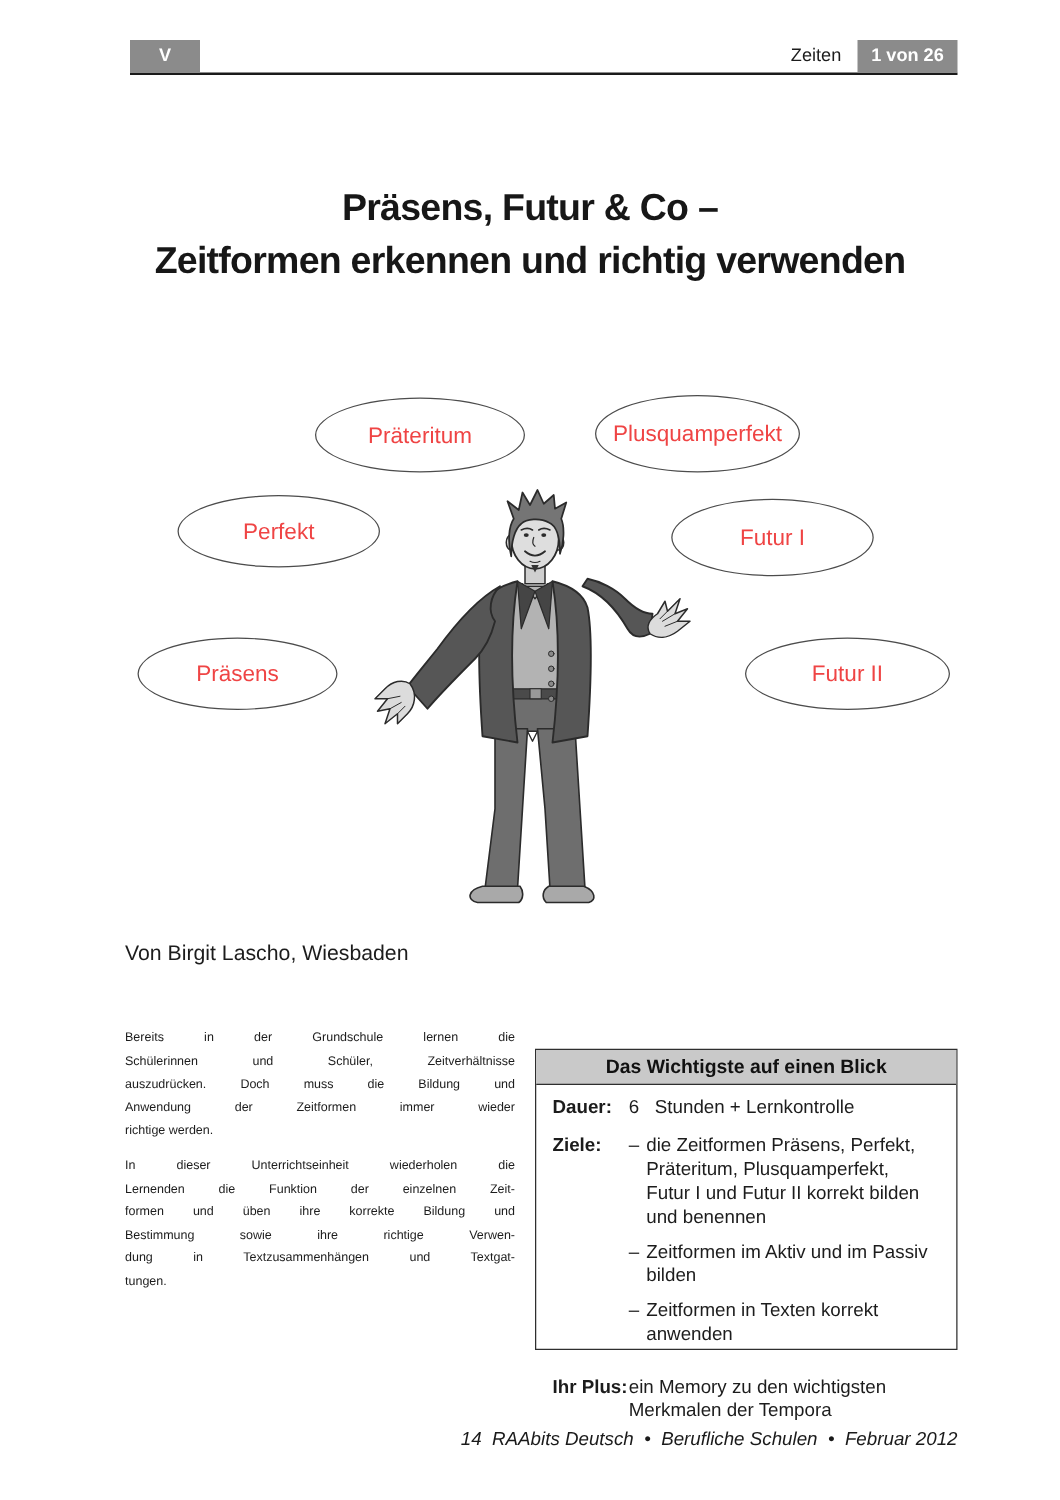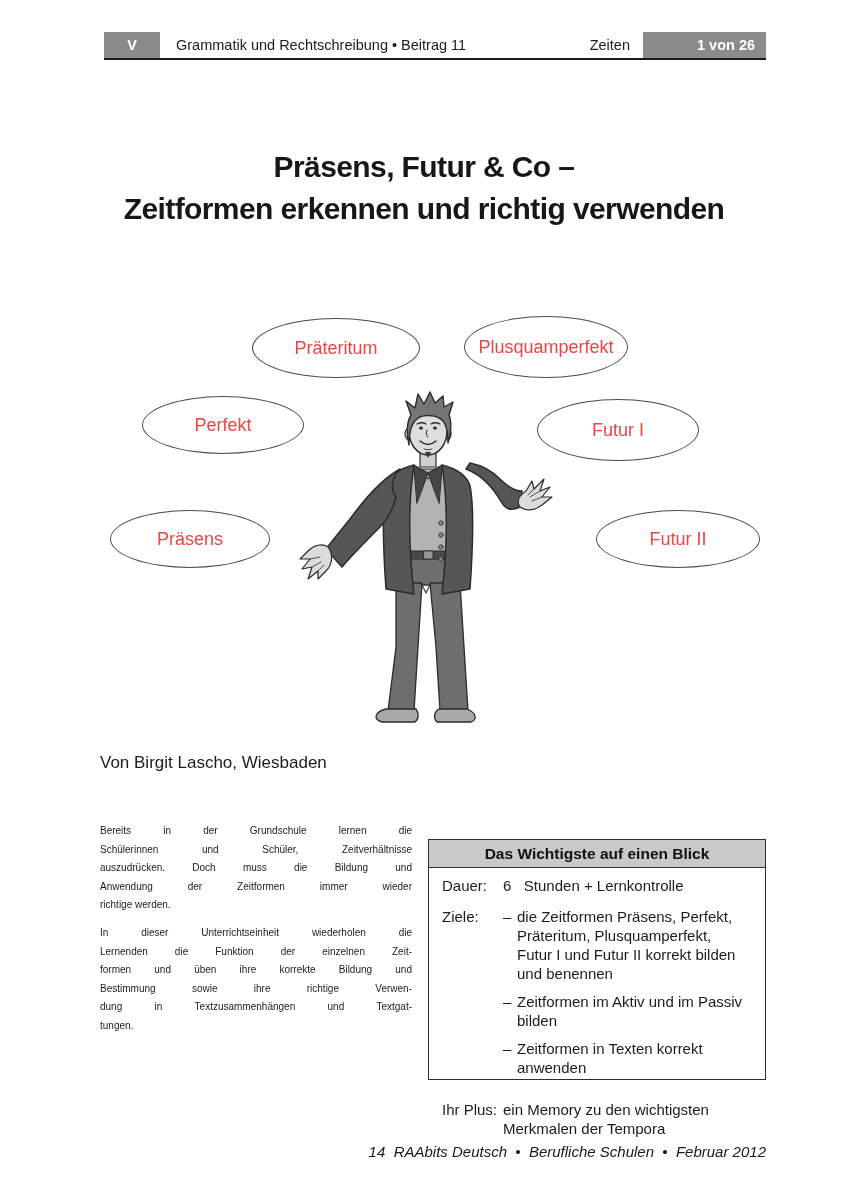--- a/index.html
+++ b/index.html
@@ -12,39 +12,39 @@
   .header{
     position:absolute;left:104px;top:32px;width:662px;height:26px;
     border-bottom:2px solid #1a1a1a;display:flex;align-items:center;
     font-size:14.5px;
   }
   .hdr-box{
     background:#8b8b8b;color:#ffffff;font-weight:bold;height:26px;
     display:flex;align-items:center;justify-content:center;flex:none;
   }
   .v-box{width:56px;}
-  .pages-box{width:80px;padding-left:43px;}
+  .pages-box{width:80px;}
   .hdr-title{margin-left:16px;white-space:nowrap;}
   .hdr-topic{margin-left:auto;margin-right:13px;white-space:nowrap;}
 
   
   .main-title{
     position:absolute;left:40px;right:40px;top:146px;text-align:center;
     font-size:30px;font-weight:bold;line-height:42px;letter-spacing:-0.6px;
     color:#171717;
   }
 
   
   .bubble{
     position:absolute;border:1.4px solid #4c4c4c;border-radius:50%;
     display:flex;align-items:center;justify-content:center;
     font-size:18px;background:#ffffff;box-sizing:border-box;color:#ef4444;
   }
   .b0{left:252px;top:318px;width:168px;height:60px;}
-  .b1{left:464px;top:316px;width:164px;height:62px;}
+  .b1{left:476px;top:316px;width:164px;height:62px;}
   .b2{left:142px;top:396px;width:162px;height:58px;}
   .b3{left:537px;top:399px;width:162px;height:62px;}
   .b4{left:110px;top:510px;width:160px;height:58px;}
   .b5{left:596px;top:510px;width:164px;height:58px;}
 
   .man-svg{position:absolute;left:298px;top:391px;width:264px;height:340px;}
 
   
   .author{position:absolute;left:100px;top:753px;width:312px;font-size:17px;}
   .paragraph{position:absolute;left:100px;width:312px;font-size:10px;line-height:18.5px;}
@@ -58,41 +58,40 @@
     position:absolute;left:428px;top:839px;width:338px;height:241px;
     border:1.5px solid #2e2e2e;box-sizing:border-box;background:#ffffff;
   }
   .box-title{
     height:27px;background:#c9c9c9;border-bottom:1.5px solid #2e2e2e;
     display:flex;align-items:center;justify-content:center;
     font-weight:bold;font-size:15.5px;color:#111;
   }
   .box-body{padding:8px 10px 0 13px;font-size:15px;line-height:19px;}
   .row{display:flex;margin-bottom:12px;}
-  .row-label{width:61px;flex:none;font-weight:normal;}
+  .row-label{width:61px;flex:none;font-weight:bold;}
   .pre{white-space:pre-wrap;}
   .ziele-item{display:flex;margin-bottom:9px;}
   .dash{width:14px;flex:none;}
   .nowrap-lines div{white-space:nowrap;}
   .row-plus{margin-top:14px;}
 
   
   .footer{
     position:absolute;right:82px;top:1143px;font-size:15px;font-style:italic;
     white-space:pre-wrap;color:#1a1a1a;
   }
 </style>
 </head>
 <body>
 
 <div class="page">
 
   <div class="header">
     <div class="hdr-box v-box">V</div>
-    <div class="hdr-title">Grammatik und Rechtschreibung • Beitrag 11</div>
     <div class="hdr-topic">Zeiten</div>
     <div class="hdr-box pages-box">1 von 26</div>
   </div>
 
   <div class="main-title">
     <div>Präsens, Futur &amp; Co –</div>
     <div>Zeitformen erkennen und richtig verwenden</div>
   </div>
 
   <div class="bubble b0">Präteritum</div>

